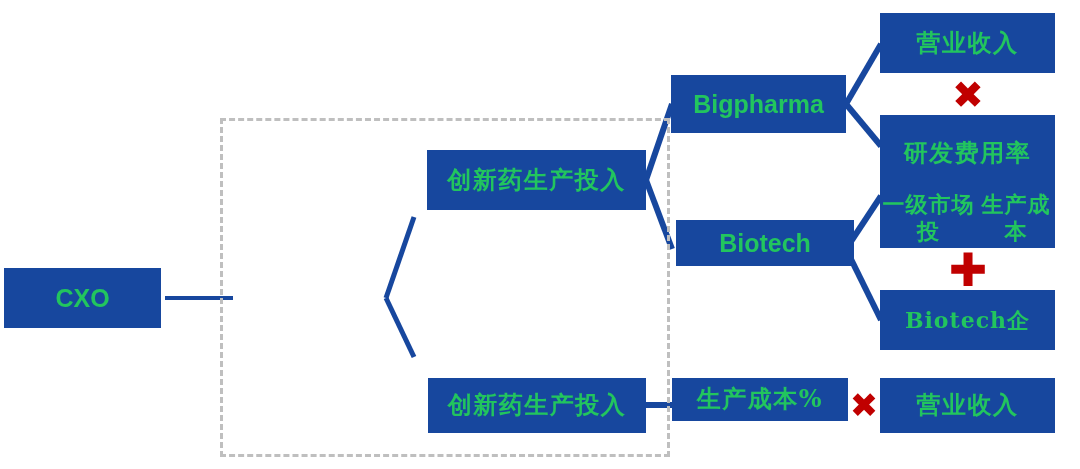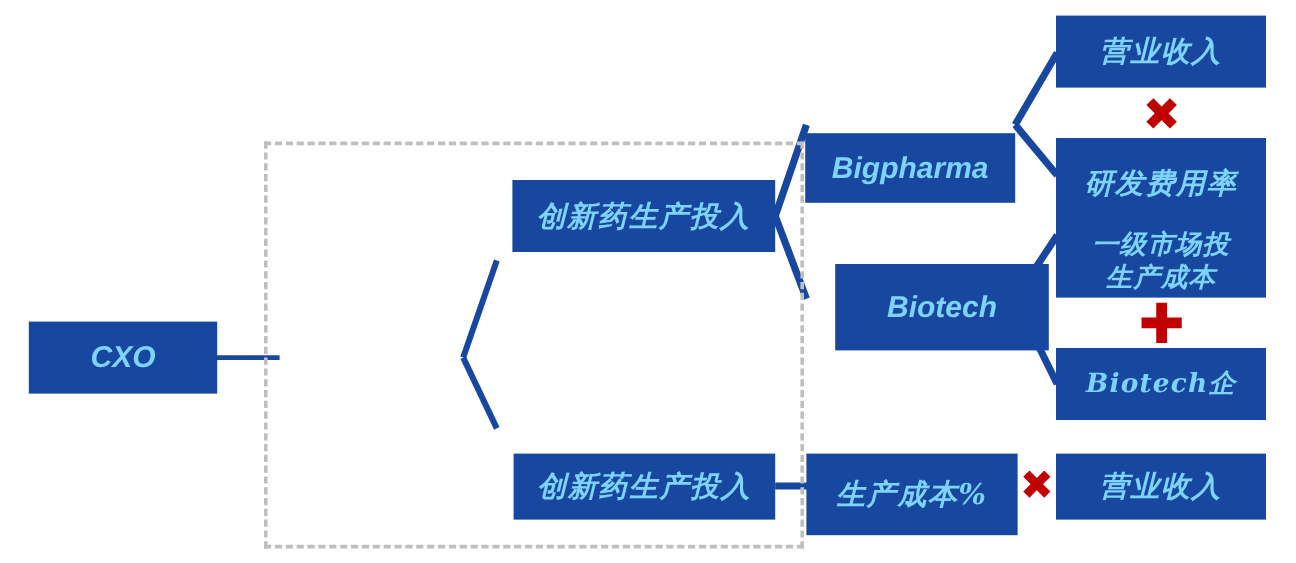--- a/index.html
+++ b/index.html
@@ -18,30 +18,29 @@
   .svg-layer {
     position: absolute;
     left: 0;
     top: 0;
     width: 1080px;
     height: 469px;
   }
   .node {
     position: absolute;
     background: #17479E;
-    color: #7dd3fc;
+    color: #22c55e;
     display: flex;
     align-items: center;
     justify-content: center;
     text-align: center;
     line-height: 1.12;
     box-sizing: border-box;
     z-index: 3;
     letter-spacing: 0.5px;
-    font-style: italic;
   }
   .node.cn {
     font-family: "DejaVu Serif", "Liberation Serif", serif;
     font-weight: 700;
     font-size: 24px;
     letter-spacing: 1.5px;
   }
   .node.en {
     font-family: "Liberation Sans", "DejaVu Sans", sans-serif;
     font-weight: 700;
@@ -95,45 +94,45 @@
 
     <line x1="846" y1="104" x2="881" y2="44" stroke="#17479E" stroke-width="6"></line>
     <line x1="846" y1="104" x2="881" y2="146" stroke="#17479E" stroke-width="6"></line>
 
     <line x1="846" y1="249" x2="881" y2="196" stroke="#17479E" stroke-width="6"></line>
     <line x1="846" y1="249" x2="881" y2="320" stroke="#17479E" stroke-width="6"></line>
 
     <line x1="646" y1="405" x2="673" y2="405" stroke="#17479E" stroke-width="6"></line>
   </svg>
 
-  <div class="node en" style="left:24px; top:268px; width:157px; height:60px;">CXO</div>
+  <div class="node en" style="left:4px; top:268px; width:157px; height:60px;">CXO</div>
 
 
   <div class="node cn" style="left:427px; top:150px; width:219px; height:60px;">创新药生产投入</div>
 
   <div class="node cn" style="left:428px; top:378px; width:218px; height:55px;">创新药生产投入</div>
 
-  <div class="node en" style="left:671px; top:75px; width:175px; height:58px;margin-top:36px;">Bigpharma</div>
+  <div class="node en" style="left:671px; top:75px; width:175px; height:58px;">Bigpharma</div>
 
-  <div class="node en" style="left:696px; top:220px; width:178px; height:72px;">Biotech</div>
+  <div class="node en" style="left:676px; top:220px; width:178px; height:46px;">Biotech</div>
 
   <div class="node cn" style="left:880px; top:13px; width:175px; height:60px;">营业收入</div>
 
   <div class="node cn" style="left:880px; top:115px; width:175px; height:76px;">研发费用率</div>
 
-  <div class="node cn two-line" style="left:880px; top:188px; width:175px; height:60px; flex-direction:column;">
+  <div class="node cn two-line" style="left:880px; top:188px; width:175px; height:60px; flex-direction:row;">
     <span>一级市场投</span>
     <span>生产成本</span>
   </div>
 
   <div class="node mix two-line" style="left:880px; top:290px; width:175px; height:60px; flex-direction:column;">
     <span>Biotech企</span>
   </div>
 
-  <div class="node cn" style="left:672px; top:378px; width:176px; height:68px;text-align:center;">生产成本%</div>
+  <div class="node cn" style="left:672px; top:378px; width:176px; height:43px;text-align:center;">生产成本%</div>
 
   <div class="node cn" style="left:880px; top:378px; width:175px; height:55px;">营业收入</div>
 
   <div class="op" style="left:940px; top:76px; width:56px; height:38px; font-size:38px;">✖</div>
 
   <div class="op" style="left:940px; top:249px; width:56px; height:42px; font-size:46px;">✚</div>
 
   <div class="op" style="left:847px; top:386px; width:34px; height:38px; font-size:34px;">✖</div>
 
 </div>

